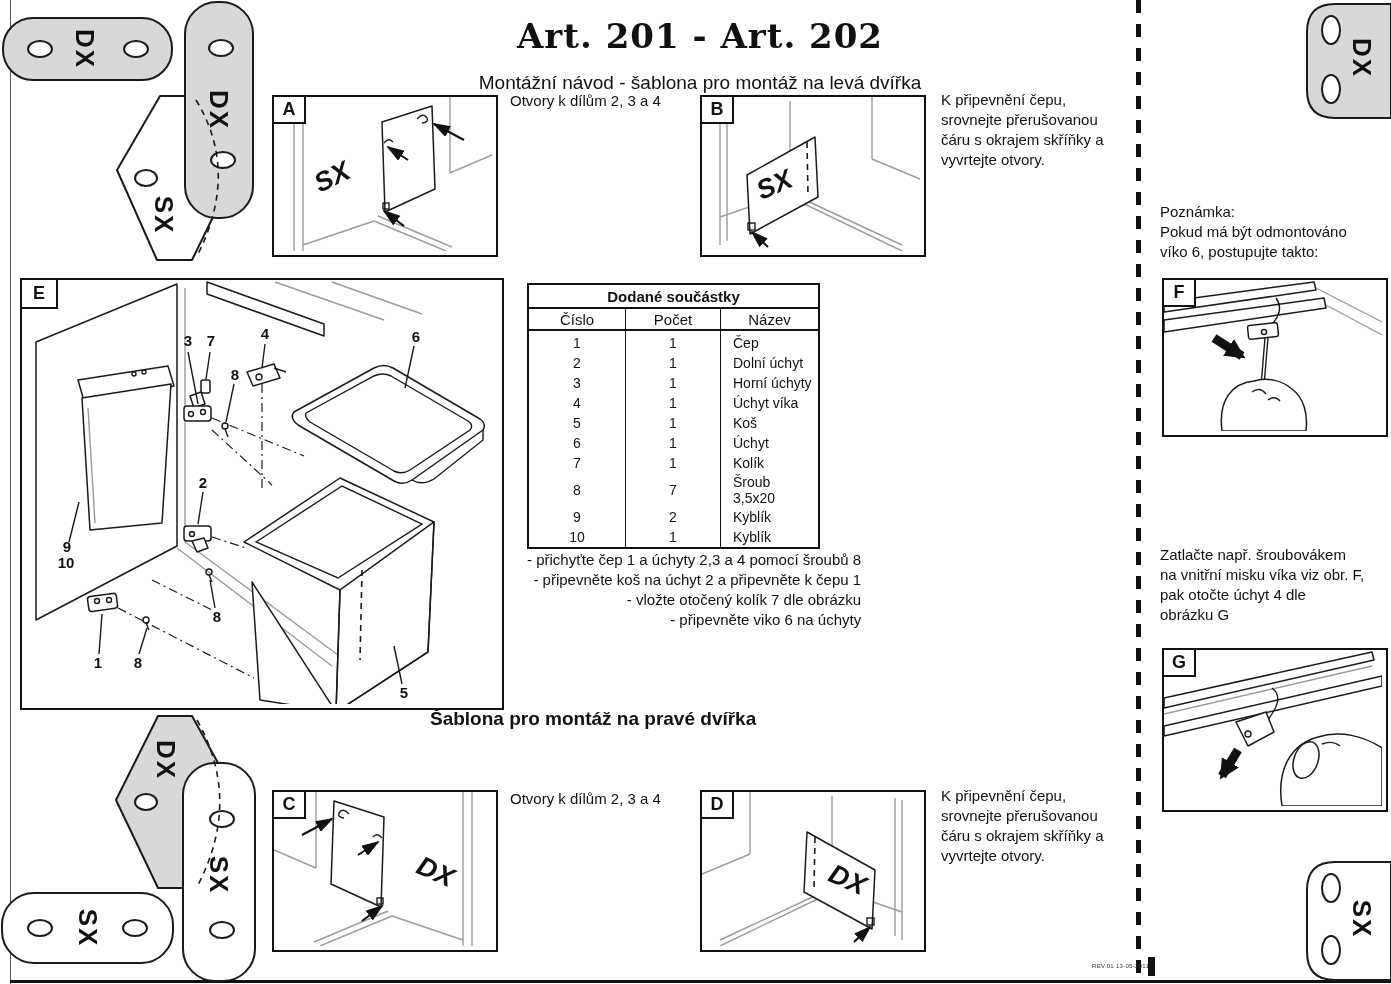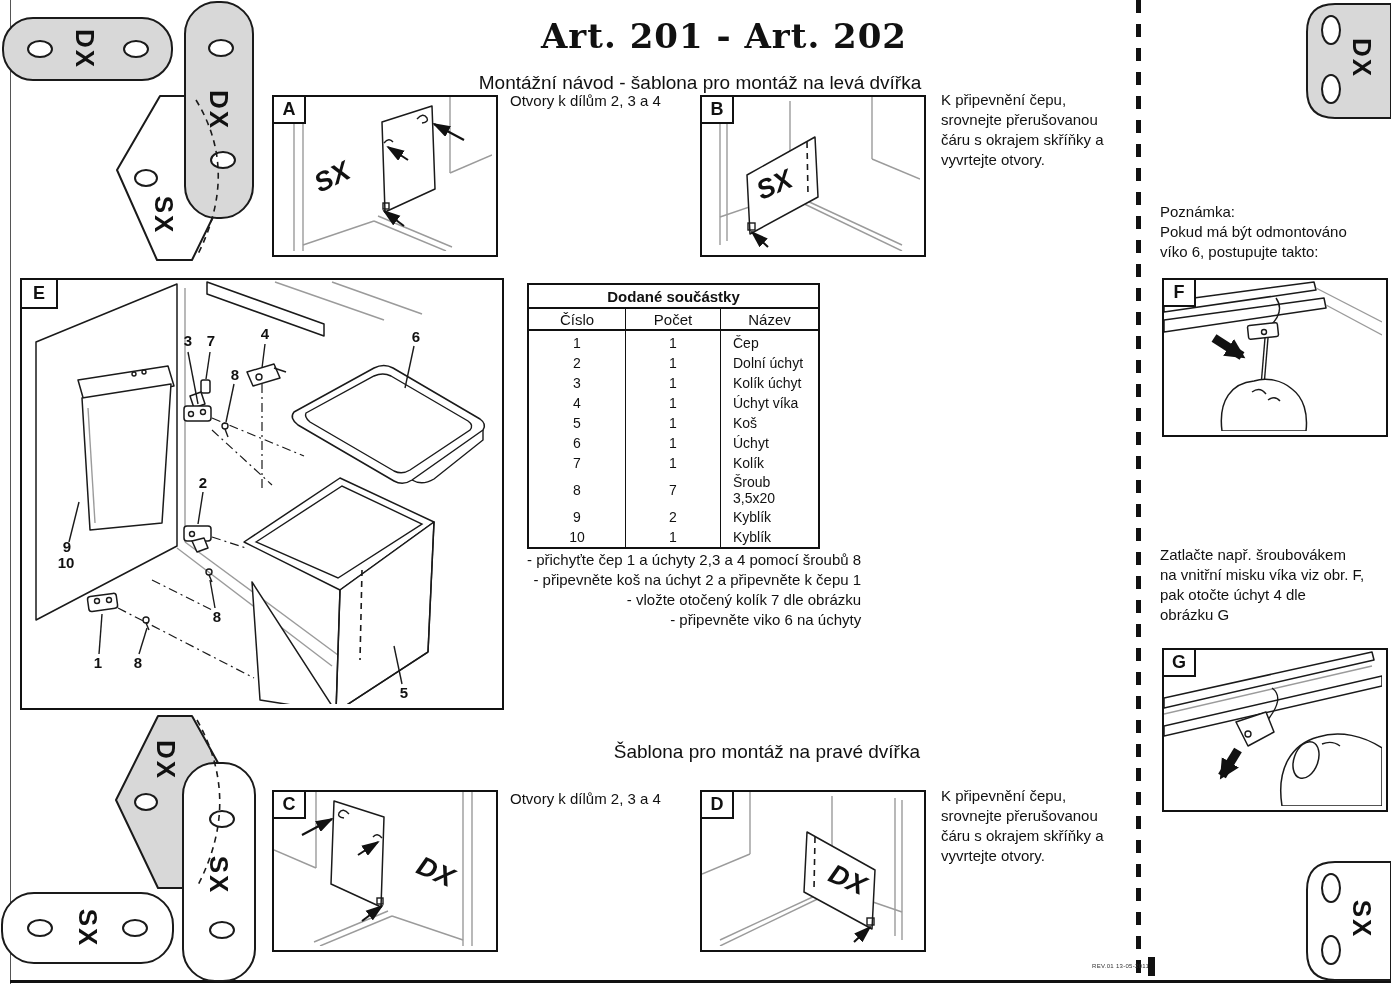--- a/index.html
+++ b/index.html
@@ -6,24 +6,24 @@
   #page{position:relative;width:1391px;height:984px;background:#fff;overflow:hidden;
         font-family:"Liberation Sans",sans-serif;color:#111;}
   .abs{position:absolute;}
   
   .edge-left{left:10px;top:0;width:1px;height:984px;background:#555;}
   .edge-bottom{left:10px;top:980px;width:1381px;height:3px;background:#111;}
   
   .divider{left:1136px;top:0;width:5px;height:984px;
            background:repeating-linear-gradient(to bottom,#111 0 13px,transparent 13px 24px);}
   
-  .title{left:464px;top:16px;width:520px;text-align:center;
+  .title{left:440px;top:16px;width:520px;text-align:center;
          font-family:"DejaVu Serif",serif;font-weight:bold;font-size:34px;letter-spacing:1px;}
   .subtitle{left:390px;top:72px;width:620px;text-align:center;font-size:19px;}
-  .section2{left:430px;top:741px;width:490px;text-align:right;font-size:19px;font-weight:normal;}
+  .section2{left:430px;top:708px;width:490px;text-align:left;font-size:19px;font-weight:bold;}
   
   .panel{position:absolute;border:2px solid #111;background:#fff;}
   .plabel{position:absolute;top:-2px;left:-2px;width:30px;height:25px;border:2px solid #111;
           background:#fff;font-weight:bold;font-size:18px;display:flex;align-items:center;
           justify-content:center;z-index:3;}
   .panel svg{display:block;}
   
   .note{position:absolute;font-size:15px;line-height:20px;white-space:pre-line;}
   .caption{position:absolute;font-size:15px;}
   
@@ -277,21 +277,21 @@
           <td>Čep</td>
         </tr>
         <tr>
           <td>2</td>
           <td>1</td>
           <td>Dolní úchyt</td>
         </tr>
         <tr>
           <td>3</td>
           <td>1</td>
-          <td>Kolík úchyt</td>
+          <td>Horní úchyty</td>
         </tr>
         <tr>
           <td>4</td>
           <td>1</td>
           <td>Úchyt víka</td>
         </tr>
         <tr>
           <td>5</td>
           <td>1</td>
           <td>Koš</td>

